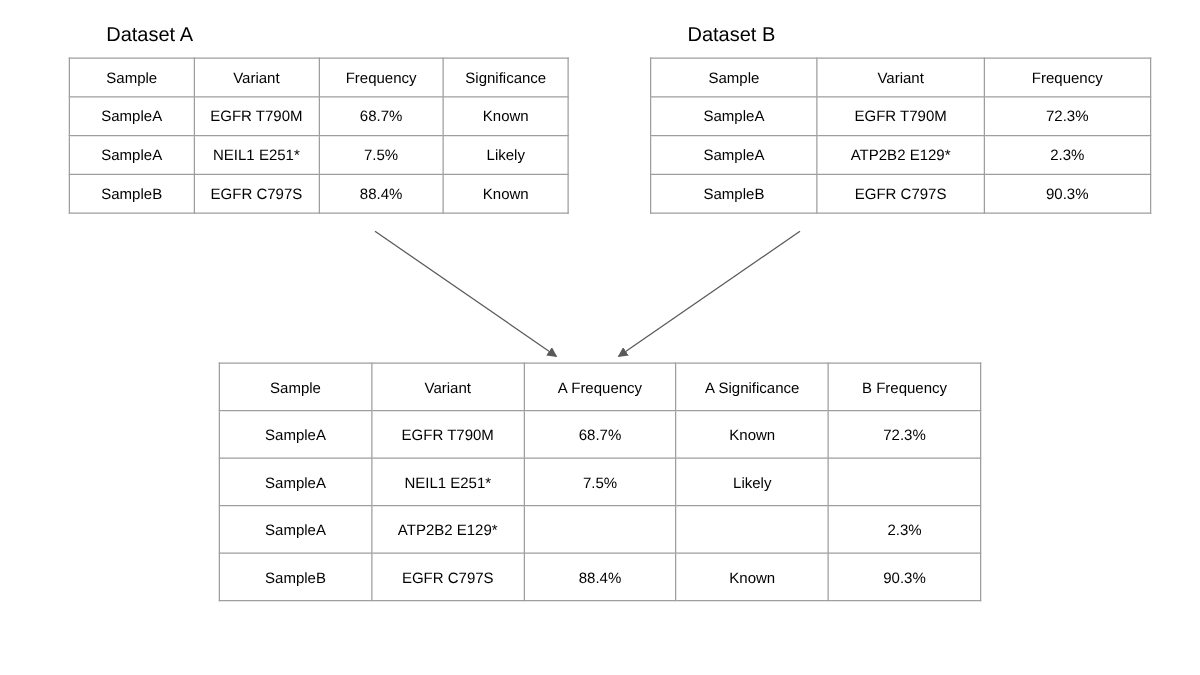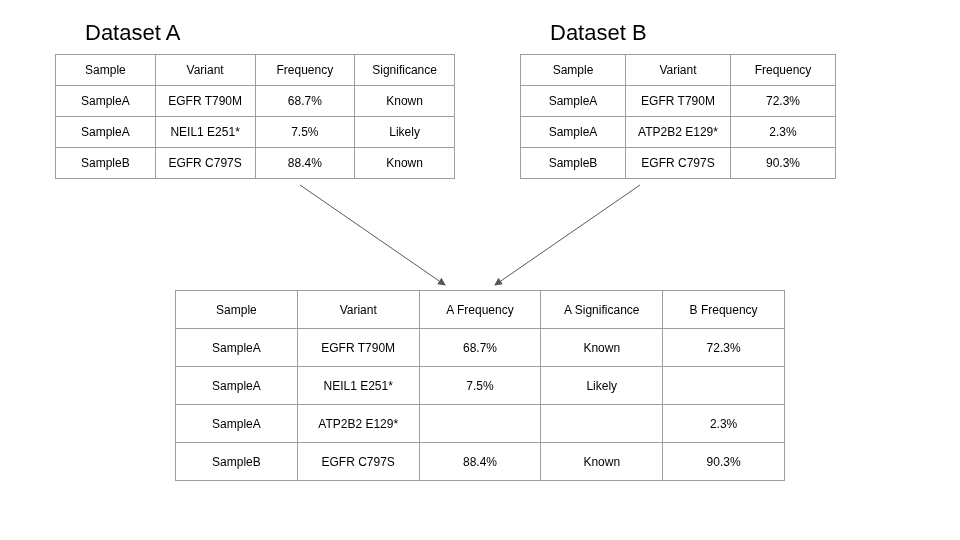--- a/index.html
+++ b/index.html
@@ -11,24 +11,24 @@
     font-family: Arial, Helvetica, sans-serif;
     font-size: 12px;
     color: #000;
     background: #fff;
     position: relative;
   }
   .dataset-block {
     position: absolute;
   }
   .dataset-a { left: 55px; top: 20px; width: 400px; }
-  .dataset-b { left: 520px; top: 20px; width: 316px; }
+  .dataset-b { left: 520px; top: 20px; width: 401px; }
   .merged   { left: 175px; top: 290px; width: 610px; }
   .title {
-    font-size: 22px;
+    font-size: 16px;
     font-weight: 400;
     margin: 0 0 8px 30px;
     font-family: Arial, sans-serif;
   }
   table {
     border-collapse: collapse;
     width: 100%;
     table-layout: fixed;
   }
   td {

